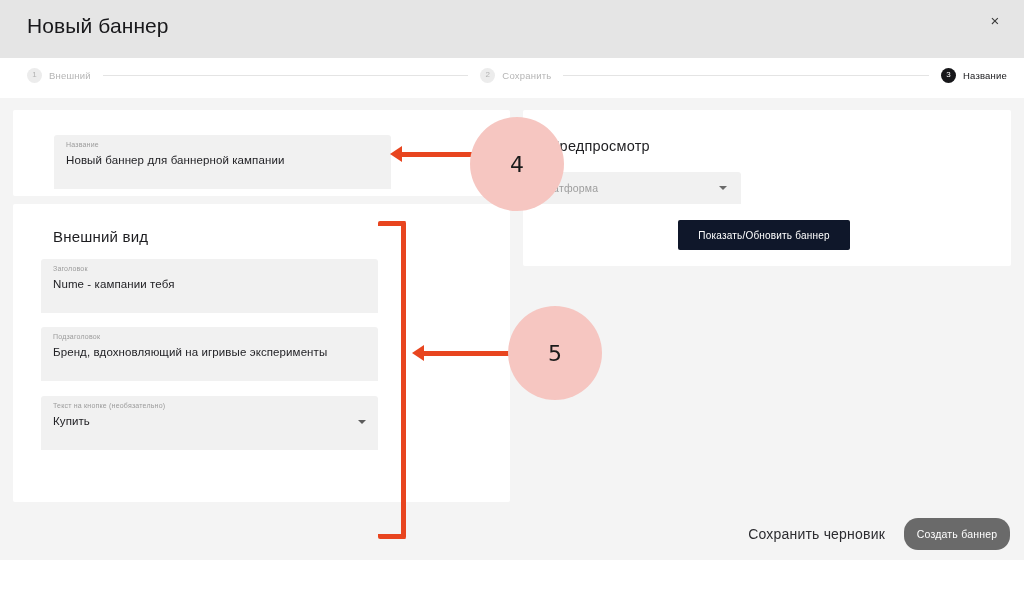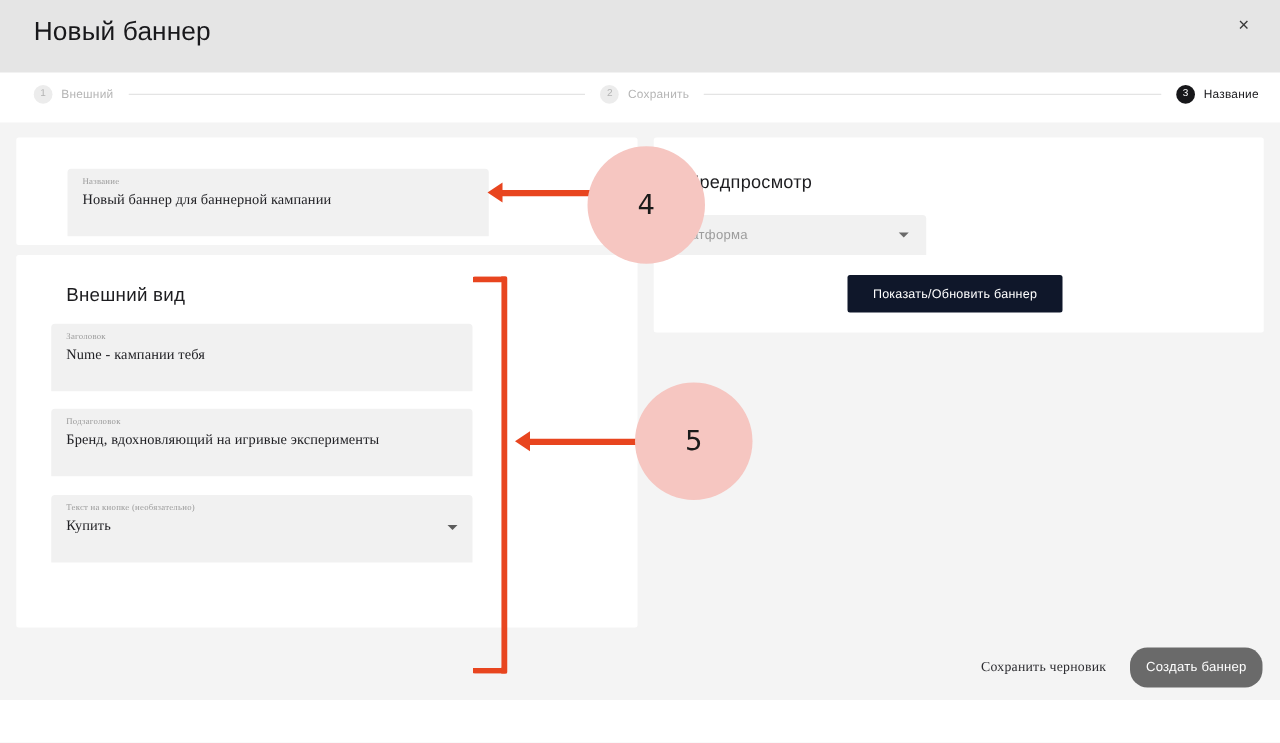--- a/index.html
+++ b/index.html
@@ -160,21 +160,20 @@
   }
 
   
   .field {
     position: absolute;
     background: #f1f1f1;
     border-radius: 3px 3px 0 0;
     height: 54px;
     left: 28px;
     width: 337px;
-    font-family: Liberation Serif, serif;
   }
 
   .field-label {
     position: absolute;
     left: 12px;
     top: 6px;
     font-size: 7px;
     color: #9b9b9b;
     letter-spacing: 0.2px;
     white-space: nowrap;
@@ -281,23 +280,23 @@
 
   .btn-draft {
     position: absolute;
     right: 131px;
     top: 0;
     height: 32px;
     padding: 0 8px;
     background: transparent;
     border: none;
     color: #2c2c30;
-    font-size: 11px;
+    font-size: 14px;
     cursor: pointer;
-    font-family: Liberation Serif, serif;
+    font-family: Liberation Sans, sans-serif;
     letter-spacing: 0.2px;
   }
 
   .btn-create {
     position: absolute;
     right: 14px;
     top: 0;
     width: 106px;
     height: 32px;
     background: #6a6a6a;

